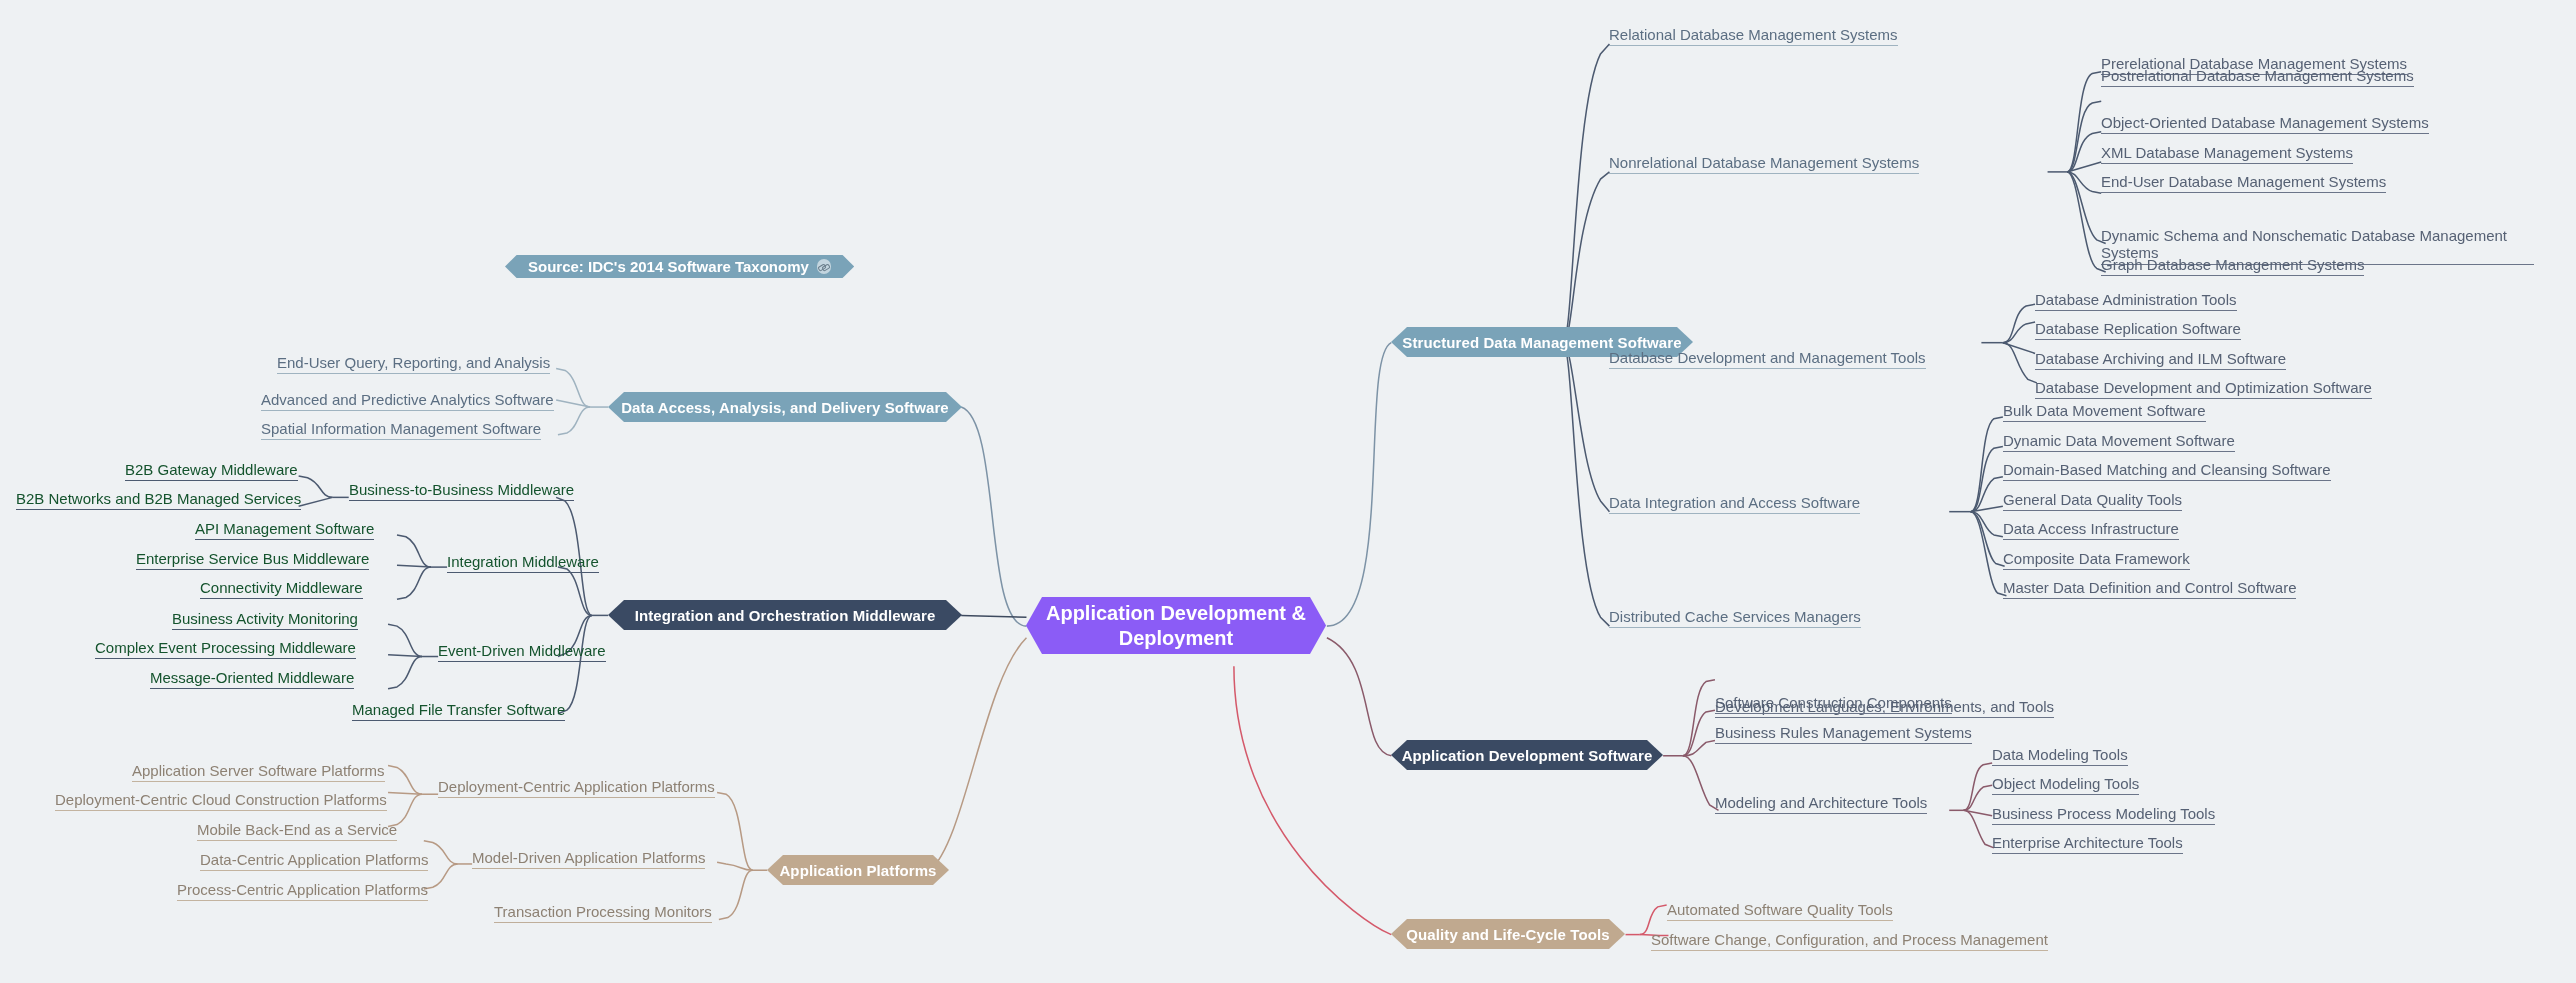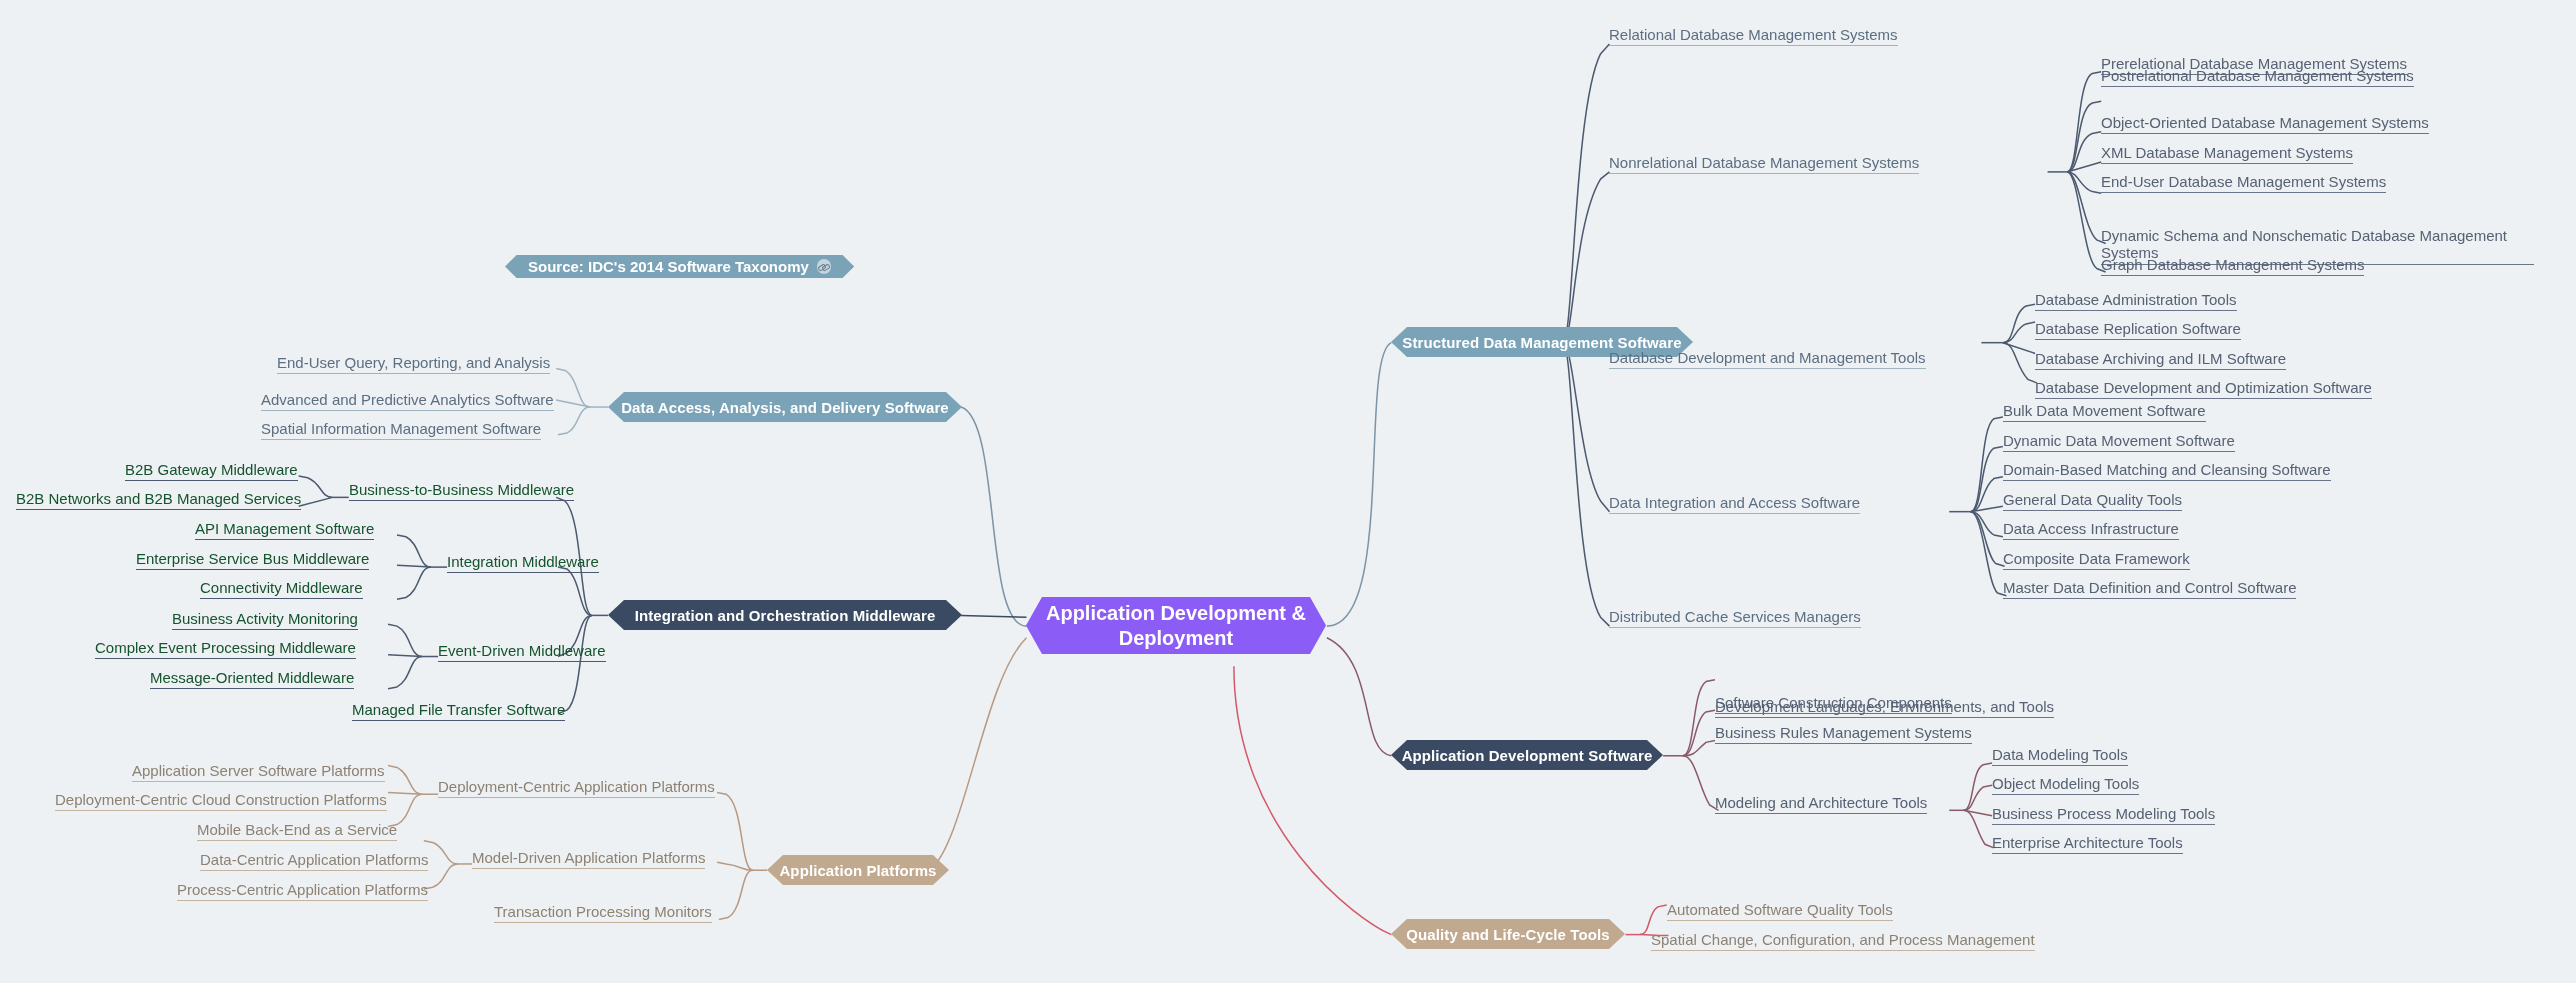--- a/index.html
+++ b/index.html
@@ -241,16 +241,16 @@
   <div class="lbl c-tan" style="left:494px;top:903px;">Transaction Processing Monitors</div>
 
   <div class="lbl c-tan2" style="left:132px;top:762px;">Application Server Software Platforms</div>
   <div class="lbl c-tan2" style="left:55px;top:791px;">Deployment-Centric Cloud Construction Platforms</div>
   <div class="lbl c-tan2" style="left:197px;top:821px;">Mobile Back-End as a Service</div>
 
   <div class="lbl c-tan2" style="left:200px;top:851px;">Data-Centric Application Platforms</div>
   <div class="lbl c-tan2" style="left:177px;top:881px;">Process-Centric Application Platforms</div>
 
   <div class="lbl c-tan2" style="left:1667px;top:901px;">Automated Software Quality Tools</div>
-  <div class="lbl c-tan2" style="left:1651px;top:931px;">Spatial Change, Configuration, and Process Management</div>
+  <div class="lbl c-tan2" style="left:1651px;top:931px;">Software Change, Configuration, and Process Management</div>
 
 </div>
 
 
 </body></html>

